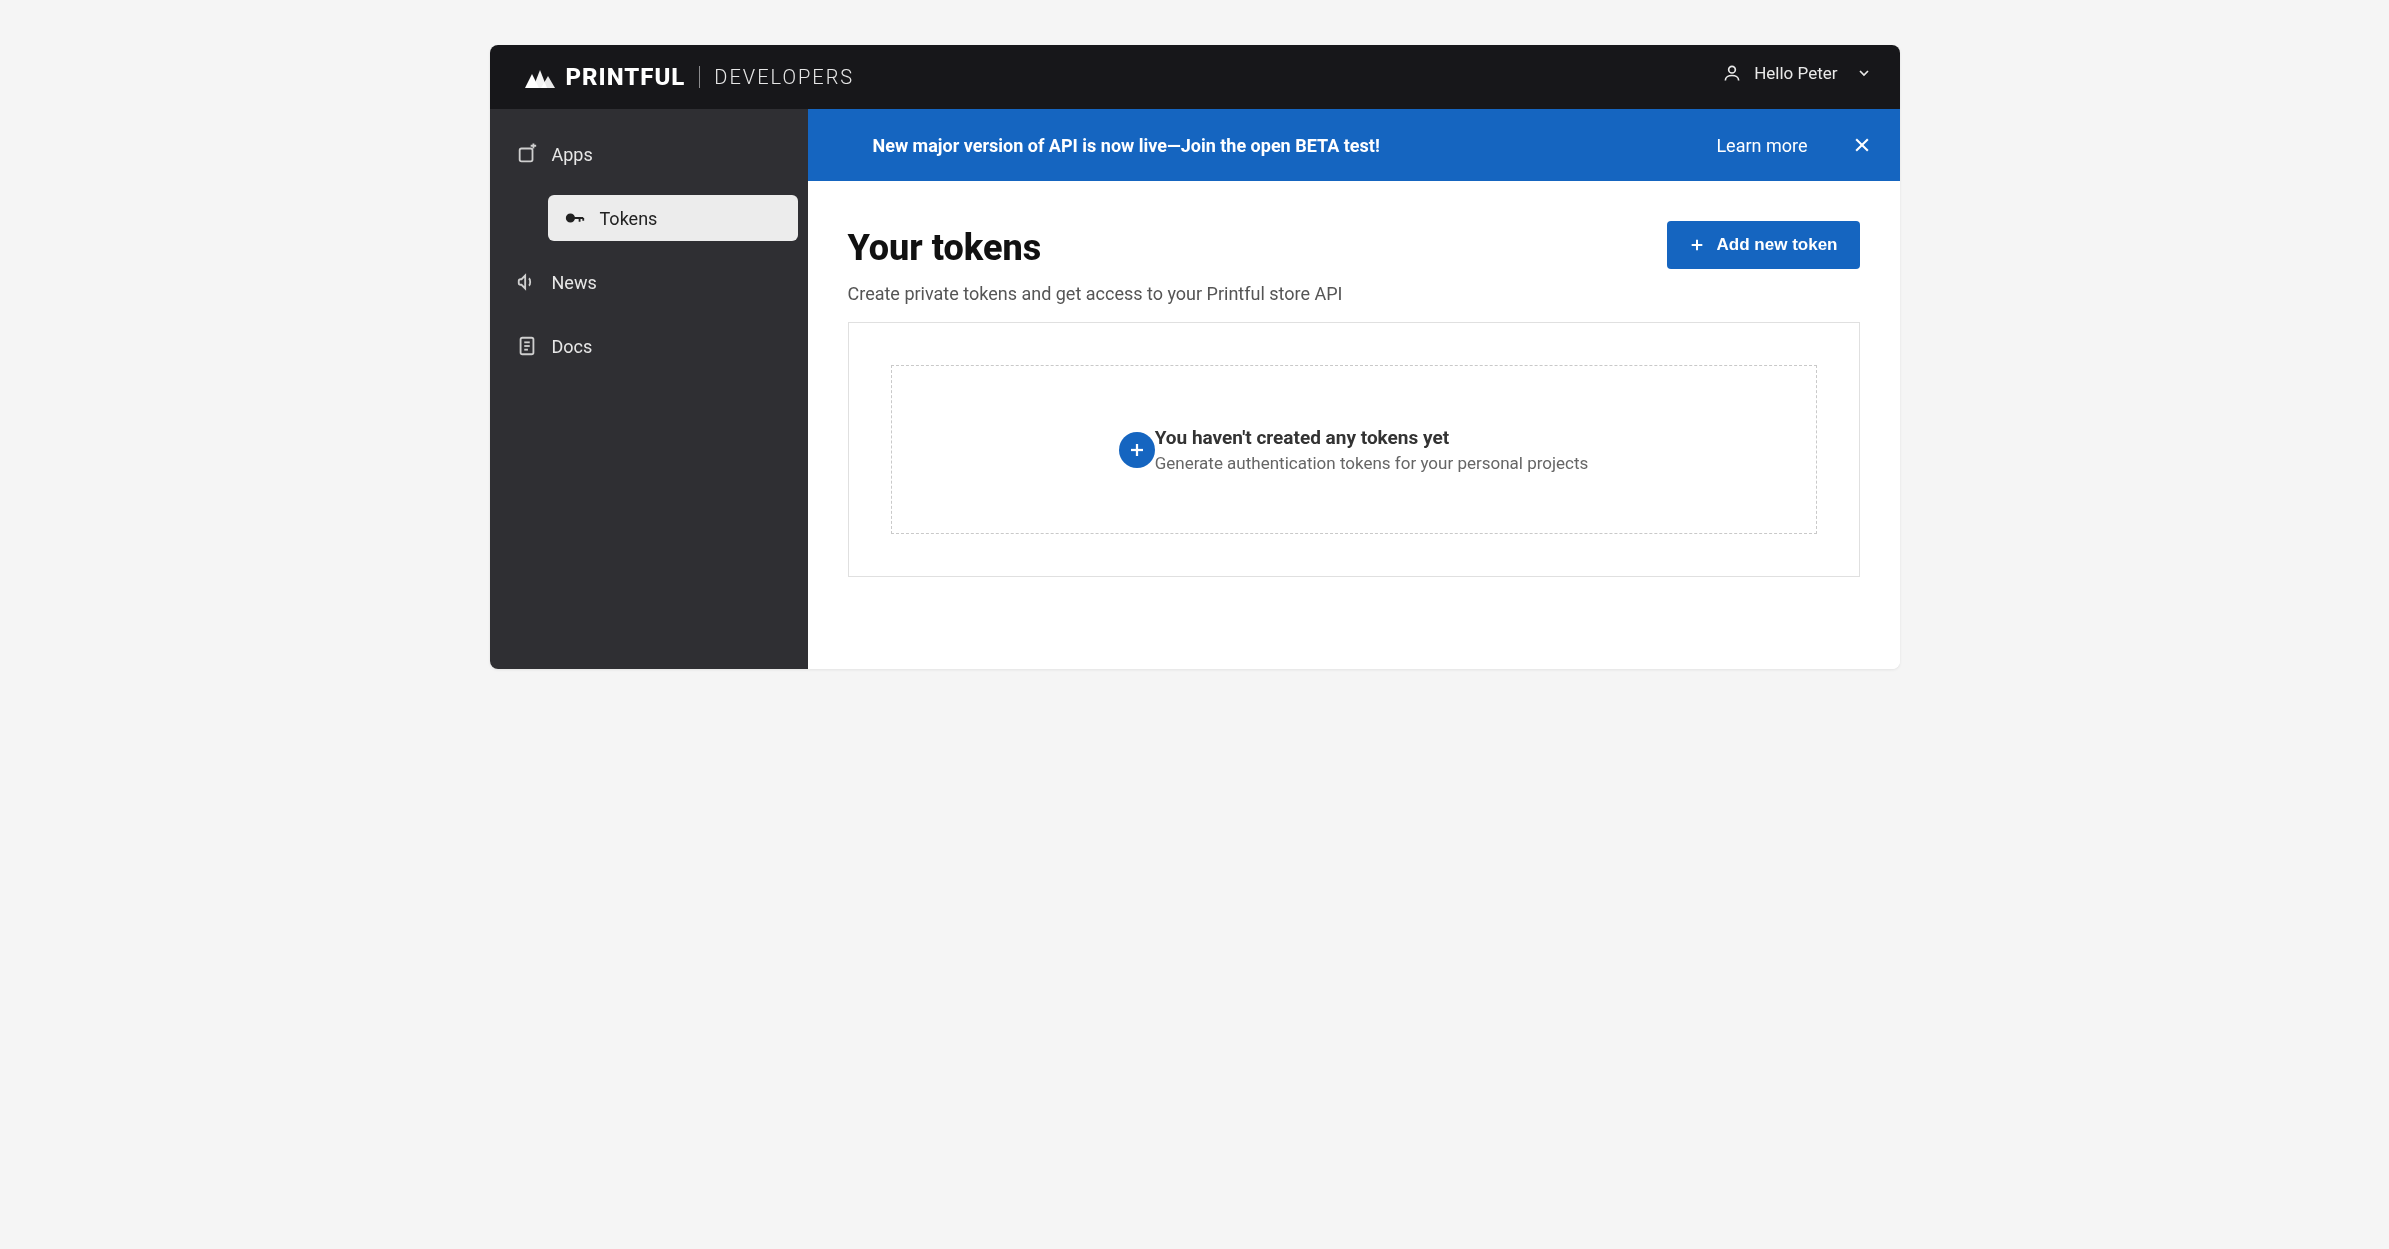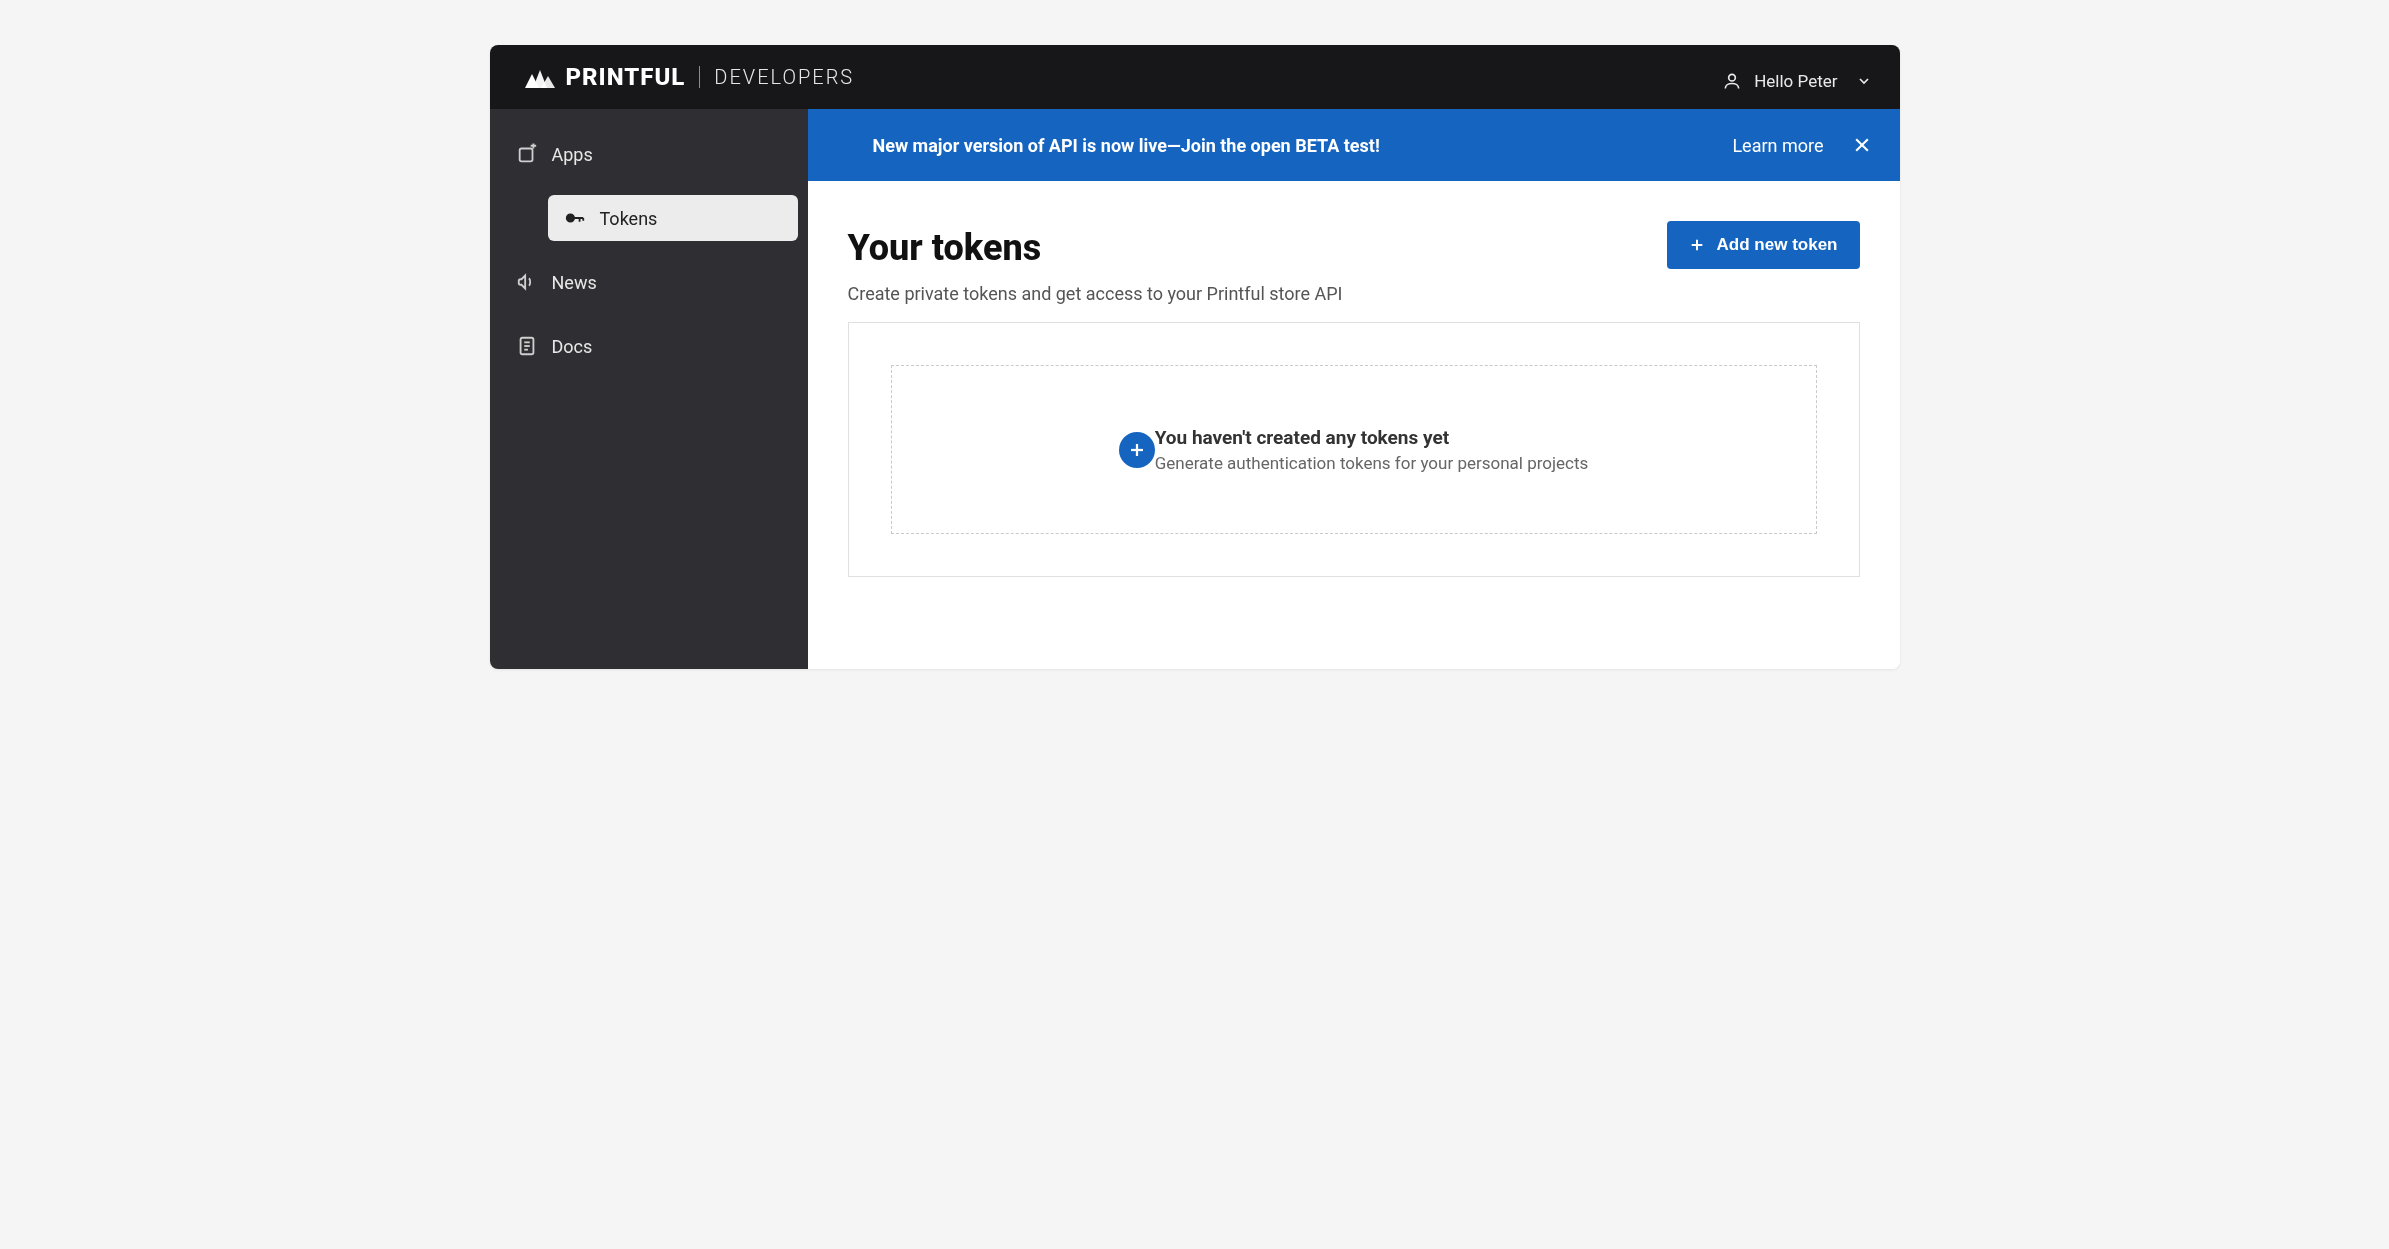--- a/index.html
+++ b/index.html
@@ -16,21 +16,21 @@
     box-shadow: 0 1px 3px rgba(0,0,0,0.08);
     width: 100%;
     max-width: 1410px;
     margin: 0 auto;
   }
   
   .header {
     background: #17171a;
     color: #fff;
     display: flex;
-    align-items: flex-end;
+    align-items: flex-start;
     justify-content: space-between;
     padding: 18px 28px;
   }
   .brand {
     display: flex;
     align-items: center;
     gap: 14px;
     font-weight: 800;
     letter-spacing: 0.5px;
   }
@@ -111,21 +111,21 @@
     align-items: center;
     justify-content: space-between;
     padding: 0 28px;
     height: 72px;
     font-size: 18px;
   }
   .banner-text { font-weight: 700; padding-left: 37px; }
   .banner-right {
     display: flex;
     align-items: center;
-    gap: 28px;
+    gap: 44px;
   }
   .banner-link { color: #fff; cursor: pointer; font-weight: 400; }
   .banner-close { cursor: pointer; display:flex; }
 
   .content {
     padding: 40px 40px 50px 40px;
   }
   .title-row {
     display: flex;
     align-items: flex-end;

